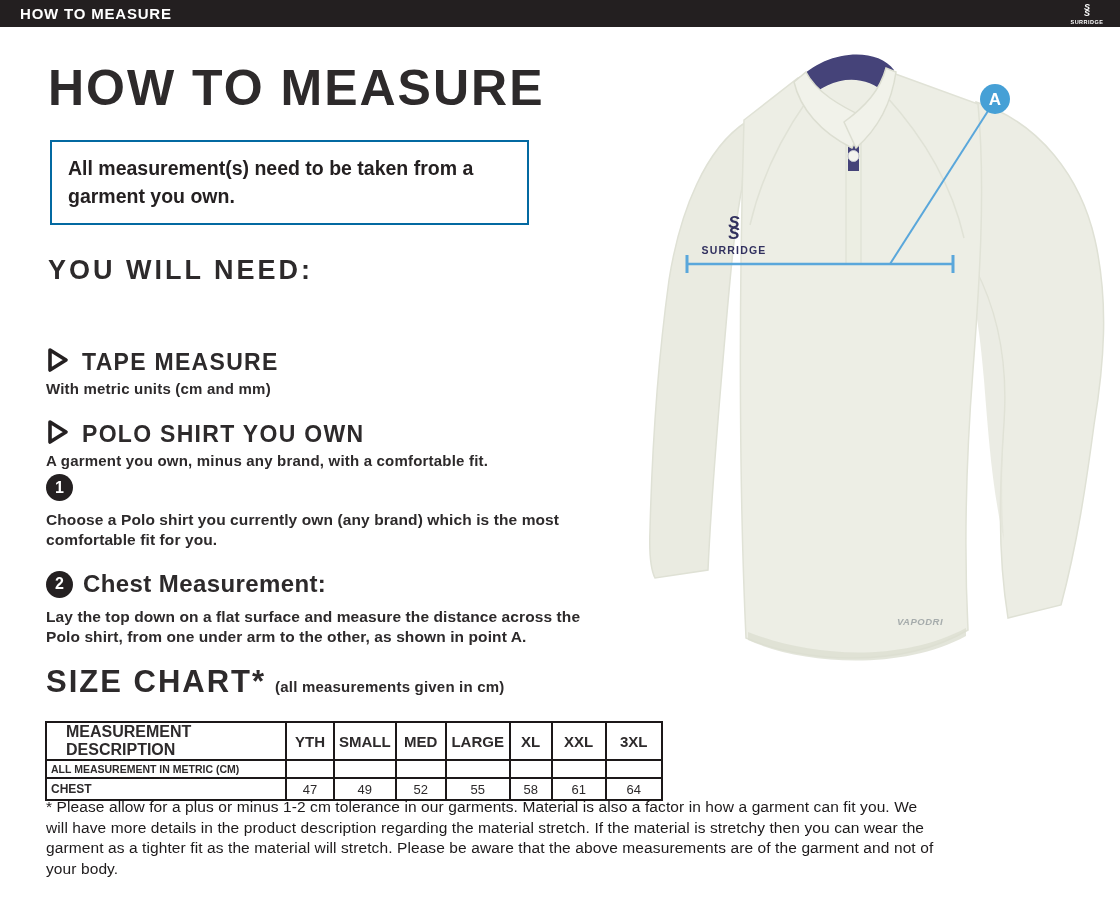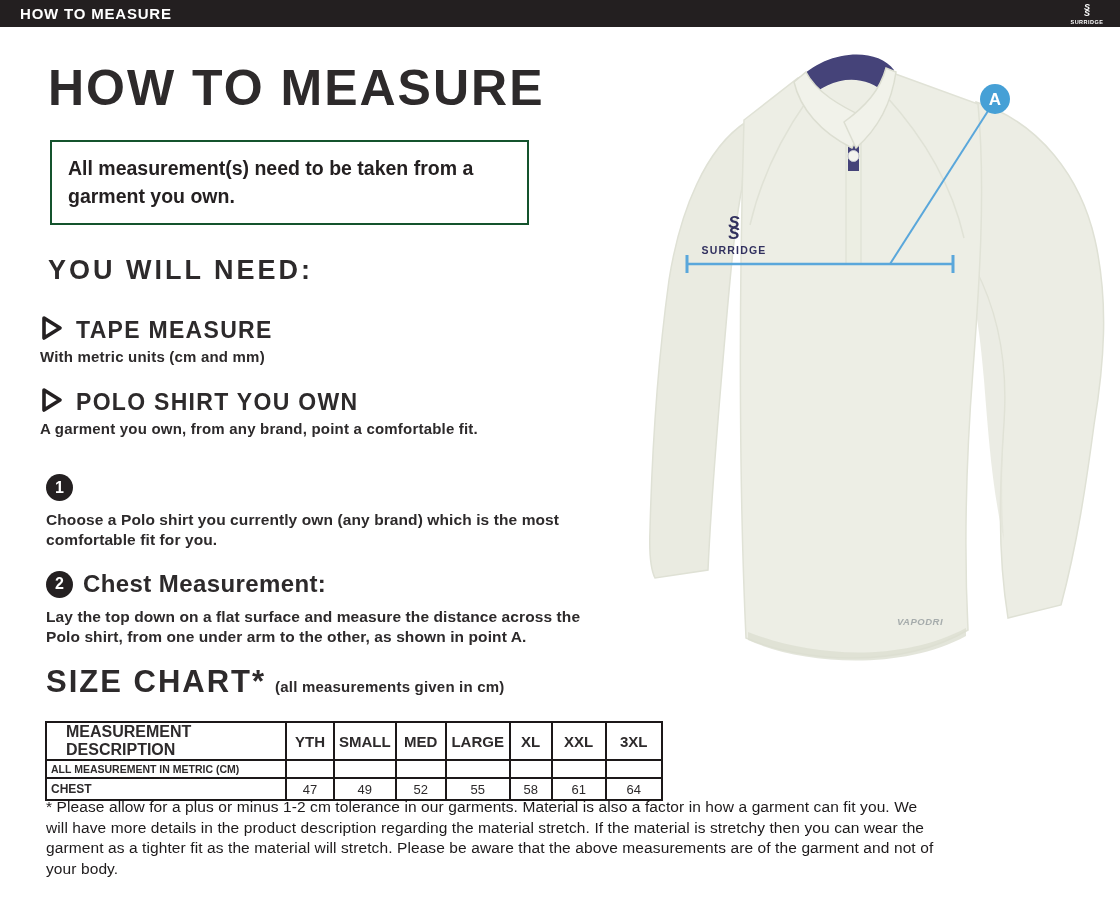--- a/index.html
+++ b/index.html
@@ -13,27 +13,27 @@
                   padding-left:20px; }
   .topbar-logo { position:absolute; right:8px; top:1px; }
 
   
   .content { position:absolute; left:0; top:27px; width:1120px; height:886px; }
 
   .h1 { position:absolute; left:48px; top:32px; font-size:50px; font-weight:bold;
         letter-spacing:2px; color:#2d2a2b; }
 
   .notice-box { position:absolute; left:50px; top:113px; width:479px; min-height:80px;
-                border:2px solid #14532d; padding:13px 16px; }
+                border:2px solid #0369a1; padding:13px 16px; }
   .notice-box p { font-size:19.5px; font-weight:bold; line-height:1.42; color:#242021; }
 
   .ywn { position:absolute; left:48px; top:228px; font-size:27px; font-weight:bold;
          letter-spacing:3px; }
 
-  .need-item { position:absolute; left:40px; }
+  .need-item { position:absolute; left:46px;margin-top:32px; }
   .need-item .row { display:flex; align-items:center; gap:12px; }
   .need-title { font-size:23px; font-weight:bold; letter-spacing:1.3px; }
   .need-sub { font-size:15px; font-weight:bold; margin-top:3px; letter-spacing:0.2px; }
   .item-1 { top:288px; }
   .item-2 { top:360px; }
 
   .step { position:absolute; left:46px; }
   .step .row { display:flex; align-items:center; gap:10px; }
   .badge { width:27px; height:27px; border-radius:50%; background:#242021; color:#fff;
            display:inline-flex; align-items:center; justify-content:center;
@@ -101,21 +101,21 @@
 
   <div class="need-item item-2">
     <div class="row">
       <span>
         <svg width="24" height="26" viewBox="0 0 24 26">
             <polygon points="4,3 20,13 4,23" fill="#fff" stroke="#242021" stroke-width="3.6" stroke-linejoin="round"></polygon>
           </svg>
       </span>
       <span class="need-title">POLO SHIRT YOU OWN</span>
     </div>
-    <div class="need-sub">A garment you own, from any brand, point a comfortable fit.</div>
+    <div class="need-sub">A garment you own, minus any brand, with a comfortable fit.</div>
   </div>
 
   <div class="step step-1">
     <div class="row">
       <span class="badge">1</span>
     </div>
     <div class="step-desc">Choose a Polo shirt you currently own (any brand) which is the most comfortable fit for you.</div>
   </div>
 
   <div class="step step-2">

